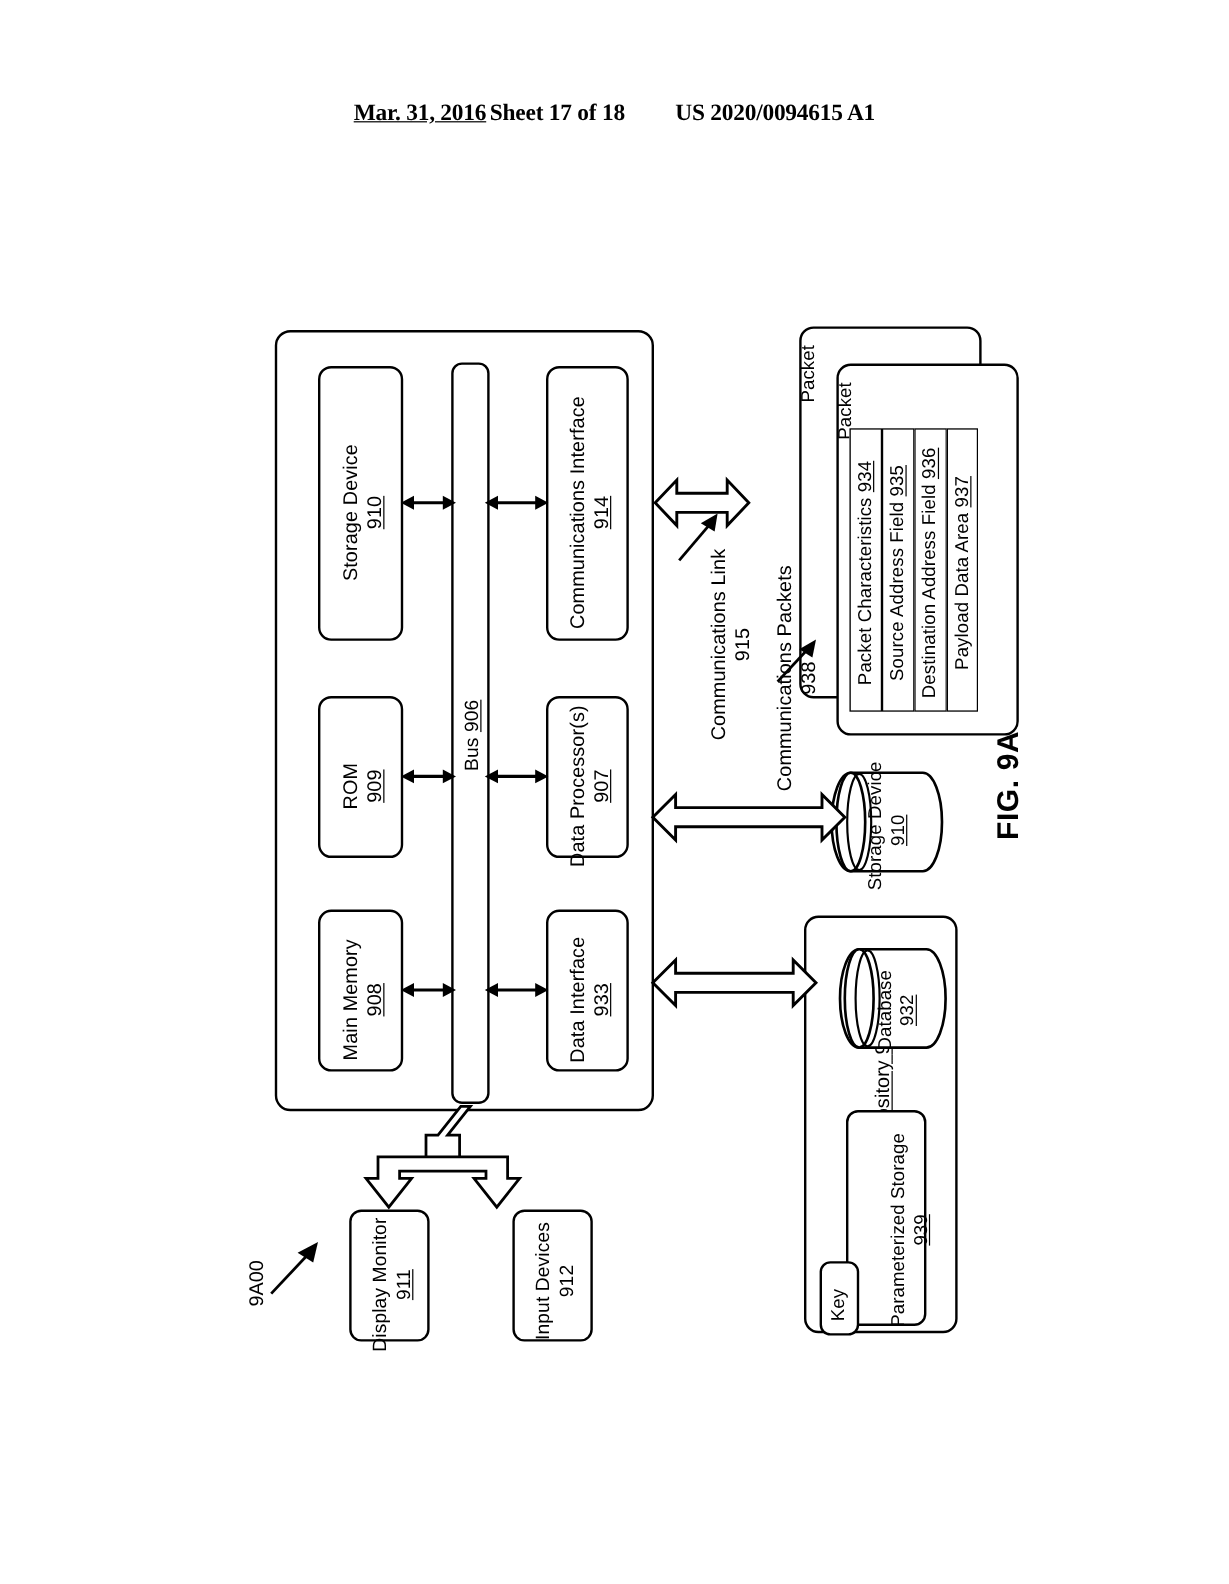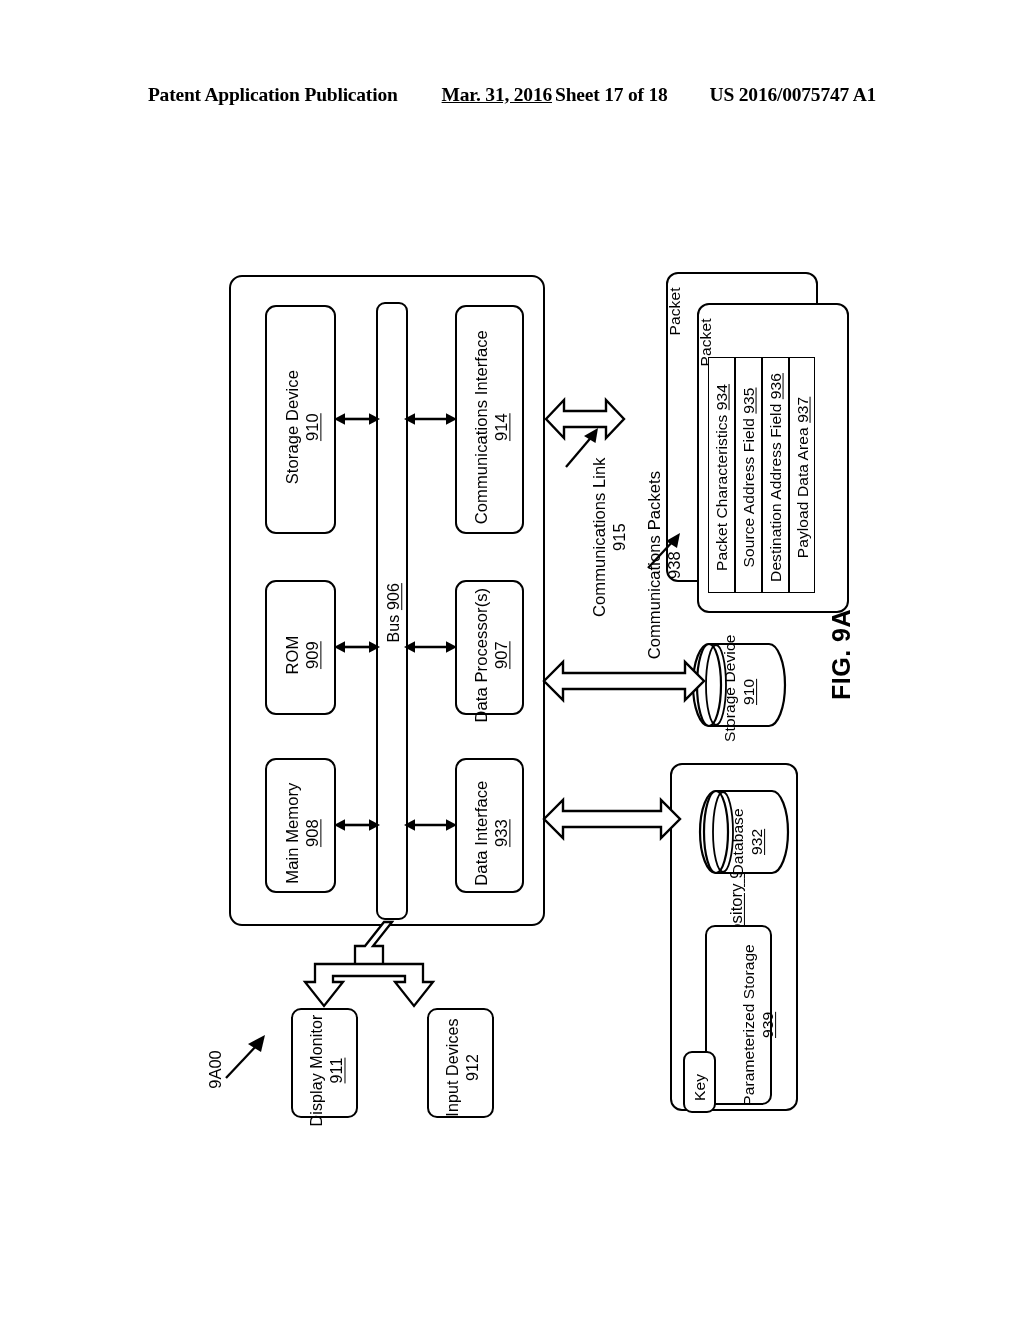--- a/index.html
+++ b/index.html
@@ -103,24 +103,23 @@
 
   .underline-title .u {
     text-decoration: underline;
     text-underline-offset: 2px;
   }
 </style>
 </head>
 <body>
 
 <div id="page-header">
-  <span class="hpub">Patent Application Publication</span>
   <span class="hdate">Mar. 31, 2016</span>
   <span class="hsheet">Sheet 17 of 18</span>
-  <span class="hnum">US 2016/0075747 A1</span>
+  <span class="hnum">US 2020/0094615 A1</span>
 </div>
 
 <div class="rbox" style="left:229px; top:275px; width:316px; height:651px; border-radius:13px;"></div>
 
 <div class="rbox" style="left:265px; top:305px; width:71px; height:229px;">
   <div class="vlabel" style="left:-79px; top:100px; width:229px;">
     <span>Storage Device</span><br>
     <span class="u">910</span>
   </div>
 </div>

